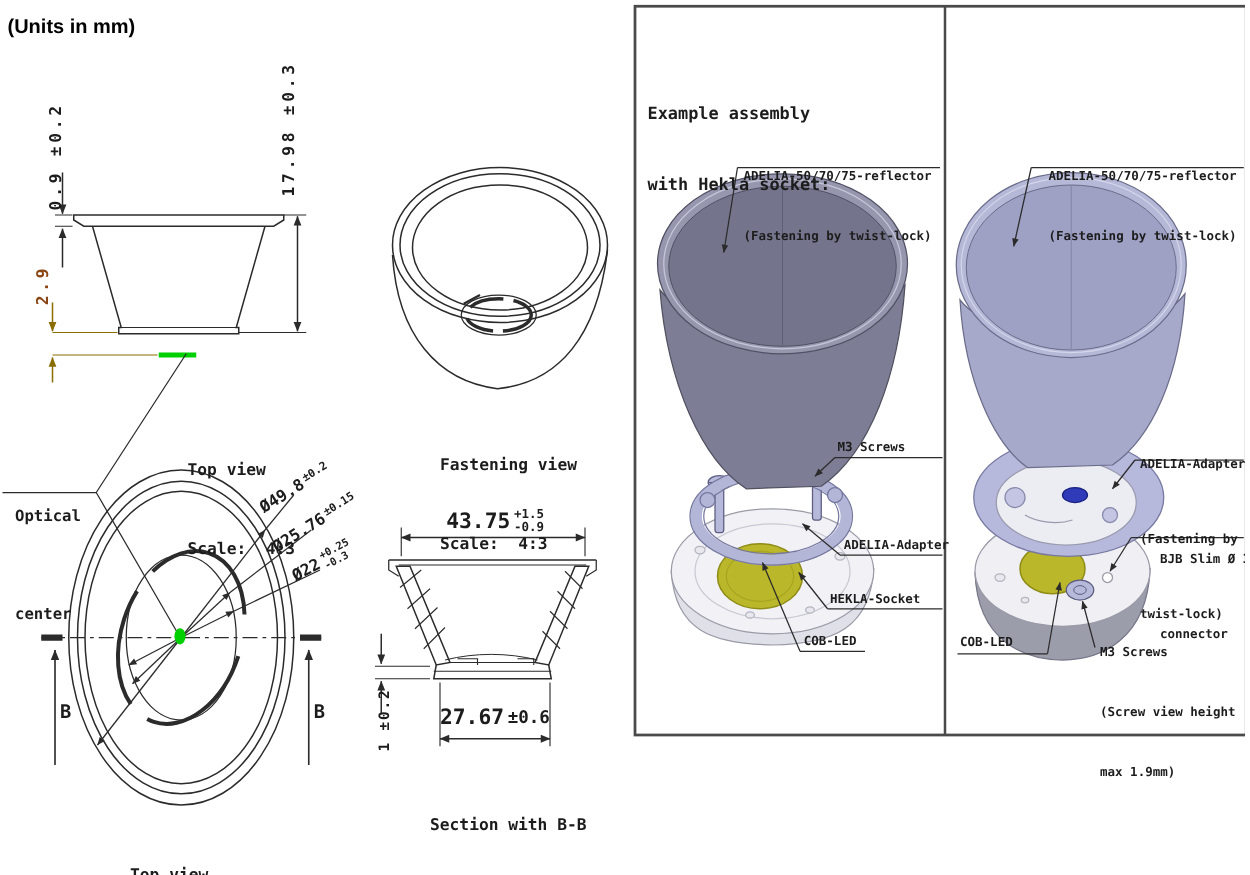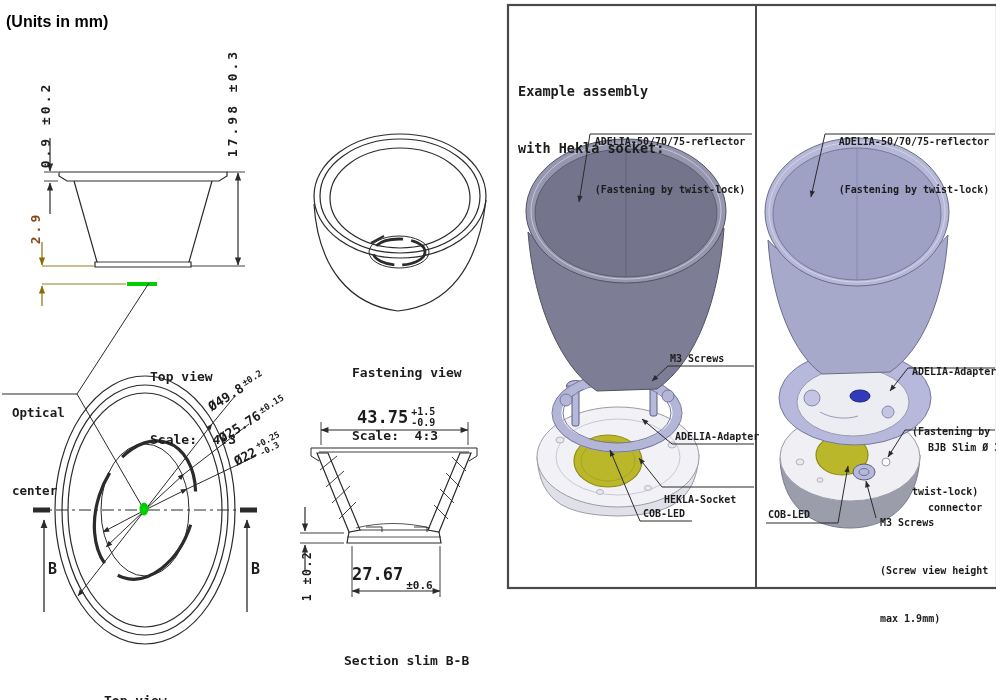--- a/index.html
+++ b/index.html
@@ -11,21 +11,21 @@
   .hdr{font-weight:700;font-size:13.5px;line-height:19px;white-space:pre;}
   .lbl{font-weight:700;font-size:10px;line-height:16px;white-space:pre;}
   .lbl2{font-weight:700;font-size:10px;line-height:20px;white-space:pre;}
   .ctr{text-align:center;}
   .rotc{transform:translate(-50%,-50%) rotate(-90deg);white-space:nowrap;}
   .dimv{font-weight:700;font-size:13px;letter-spacing:3px;}
   .dimv2{font-weight:700;font-size:11.5px;letter-spacing:1.5px;}
   .brown{color:#8b4513;}
   .dimbig{font-weight:700;font-size:17px;white-space:nowrap;display:flex;align-items:center;}
   .tolstack{display:inline-flex;flex-direction:column;font-size:10px;line-height:1.08;margin-left:3px;padding-top:1px;}
-  .tolinline{font-size:11px;margin-left:3px;position:relative;top:11px;}
+  .tolinline{font-size:14px;margin-left:3px;position:relative;top:0;}
   .dia{font-weight:700;font-size:13px;white-space:nowrap;display:flex;align-items:center;}
   .dia .tol{font-size:9px;margin-left:2px;position:relative;top:-3px;}
   .dia .tolstack{font-size:8.5px;}
   .bmark{font-weight:700;font-size:15px;}
   .optical{font-weight:700;font-size:12.5px;line-height:26px;white-space:pre;}
 </style>
 </head>
 <body>
 
 <div class="canvas">
@@ -283,35 +283,35 @@
         <span>-0.9</span>
       </span>
   </div>
   <div class="abs dimbig" style="left:352px;top:564px;">
     <span>27.67</span>
     <span class="tolinline">±0.6</span>
   </div>
   <div class="abs rotc dimv2" style="left:307px;top:576px;">1 ±0.2</div>
 
   <div class="abs title" style="left:344px;top:608px;">
-    <div>Section slim B-B</div>
+    <div>Section with B-B</div>
     
   </div>
 
   <div class="abs hdr" style="left:518px;top:44px;">
     <div>Example assembly</div>
     <div>with Hekla socket:</div>
   </div>
   <div class="abs lbl ctr" style="left:586px;top:102px;width:168px;">
     <div>ADELIA-50/70/75-reflector</div>
     <div>(Fastening by twist-lock)</div>
   </div>
   <div class="abs lbl" style="left:670px;top:351px;">M3 Screws</div>
   <div class="abs lbl" style="left:675px;top:429px;">ADELIA-Adapter</div>
-  <div class="abs lbl" style="left:664px;top:472px;margin-top:20px;">HEKLA-Socket</div>
+  <div class="abs lbl" style="left:664px;top:472px;">HEKLA-Socket</div>
   <div class="abs lbl" style="left:643px;top:506px;">COB-LED</div>
 
   <div class="abs hdr" style="left:762px;top:34px;">
   </div>
   <div class="abs lbl ctr" style="left:830px;top:102px;width:168px;">
     <div>ADELIA-50/70/75-reflector</div>
     <div>(Fastening by twist-lock)</div>
   </div>
   <div class="abs lbl2" style="left:912px;top:322px;">
     <div>ADELIA-Adapter</div>

